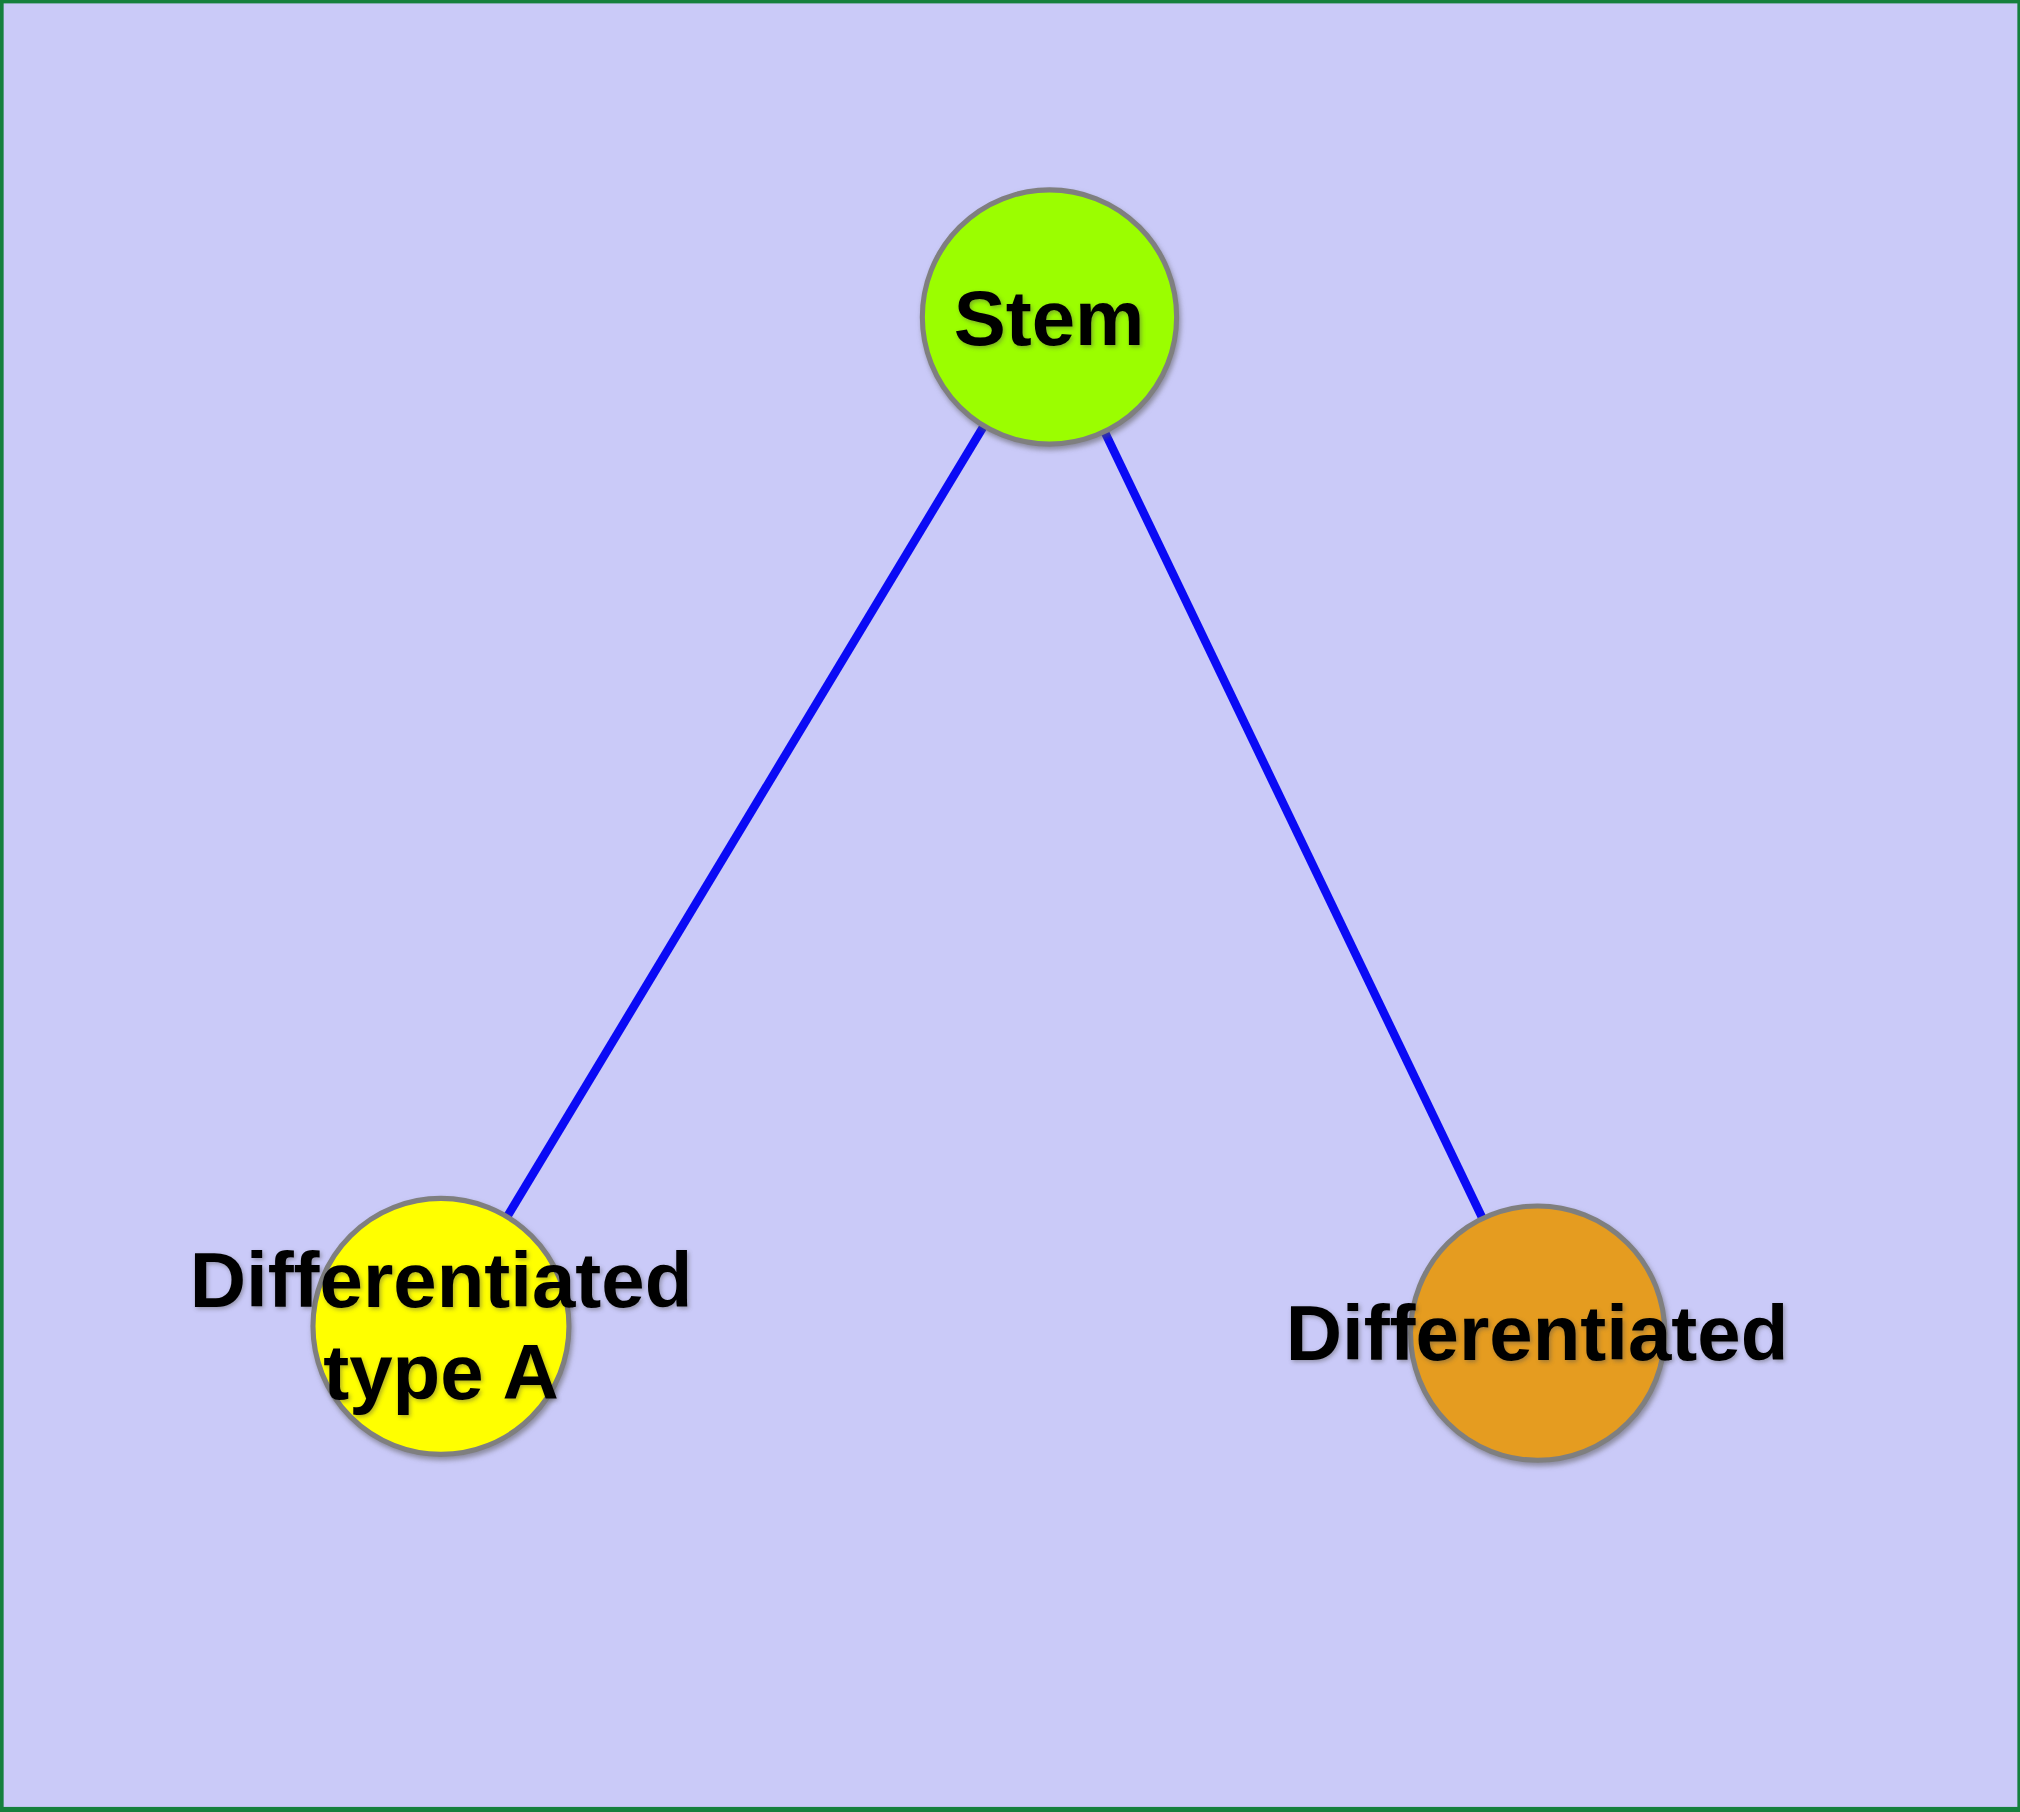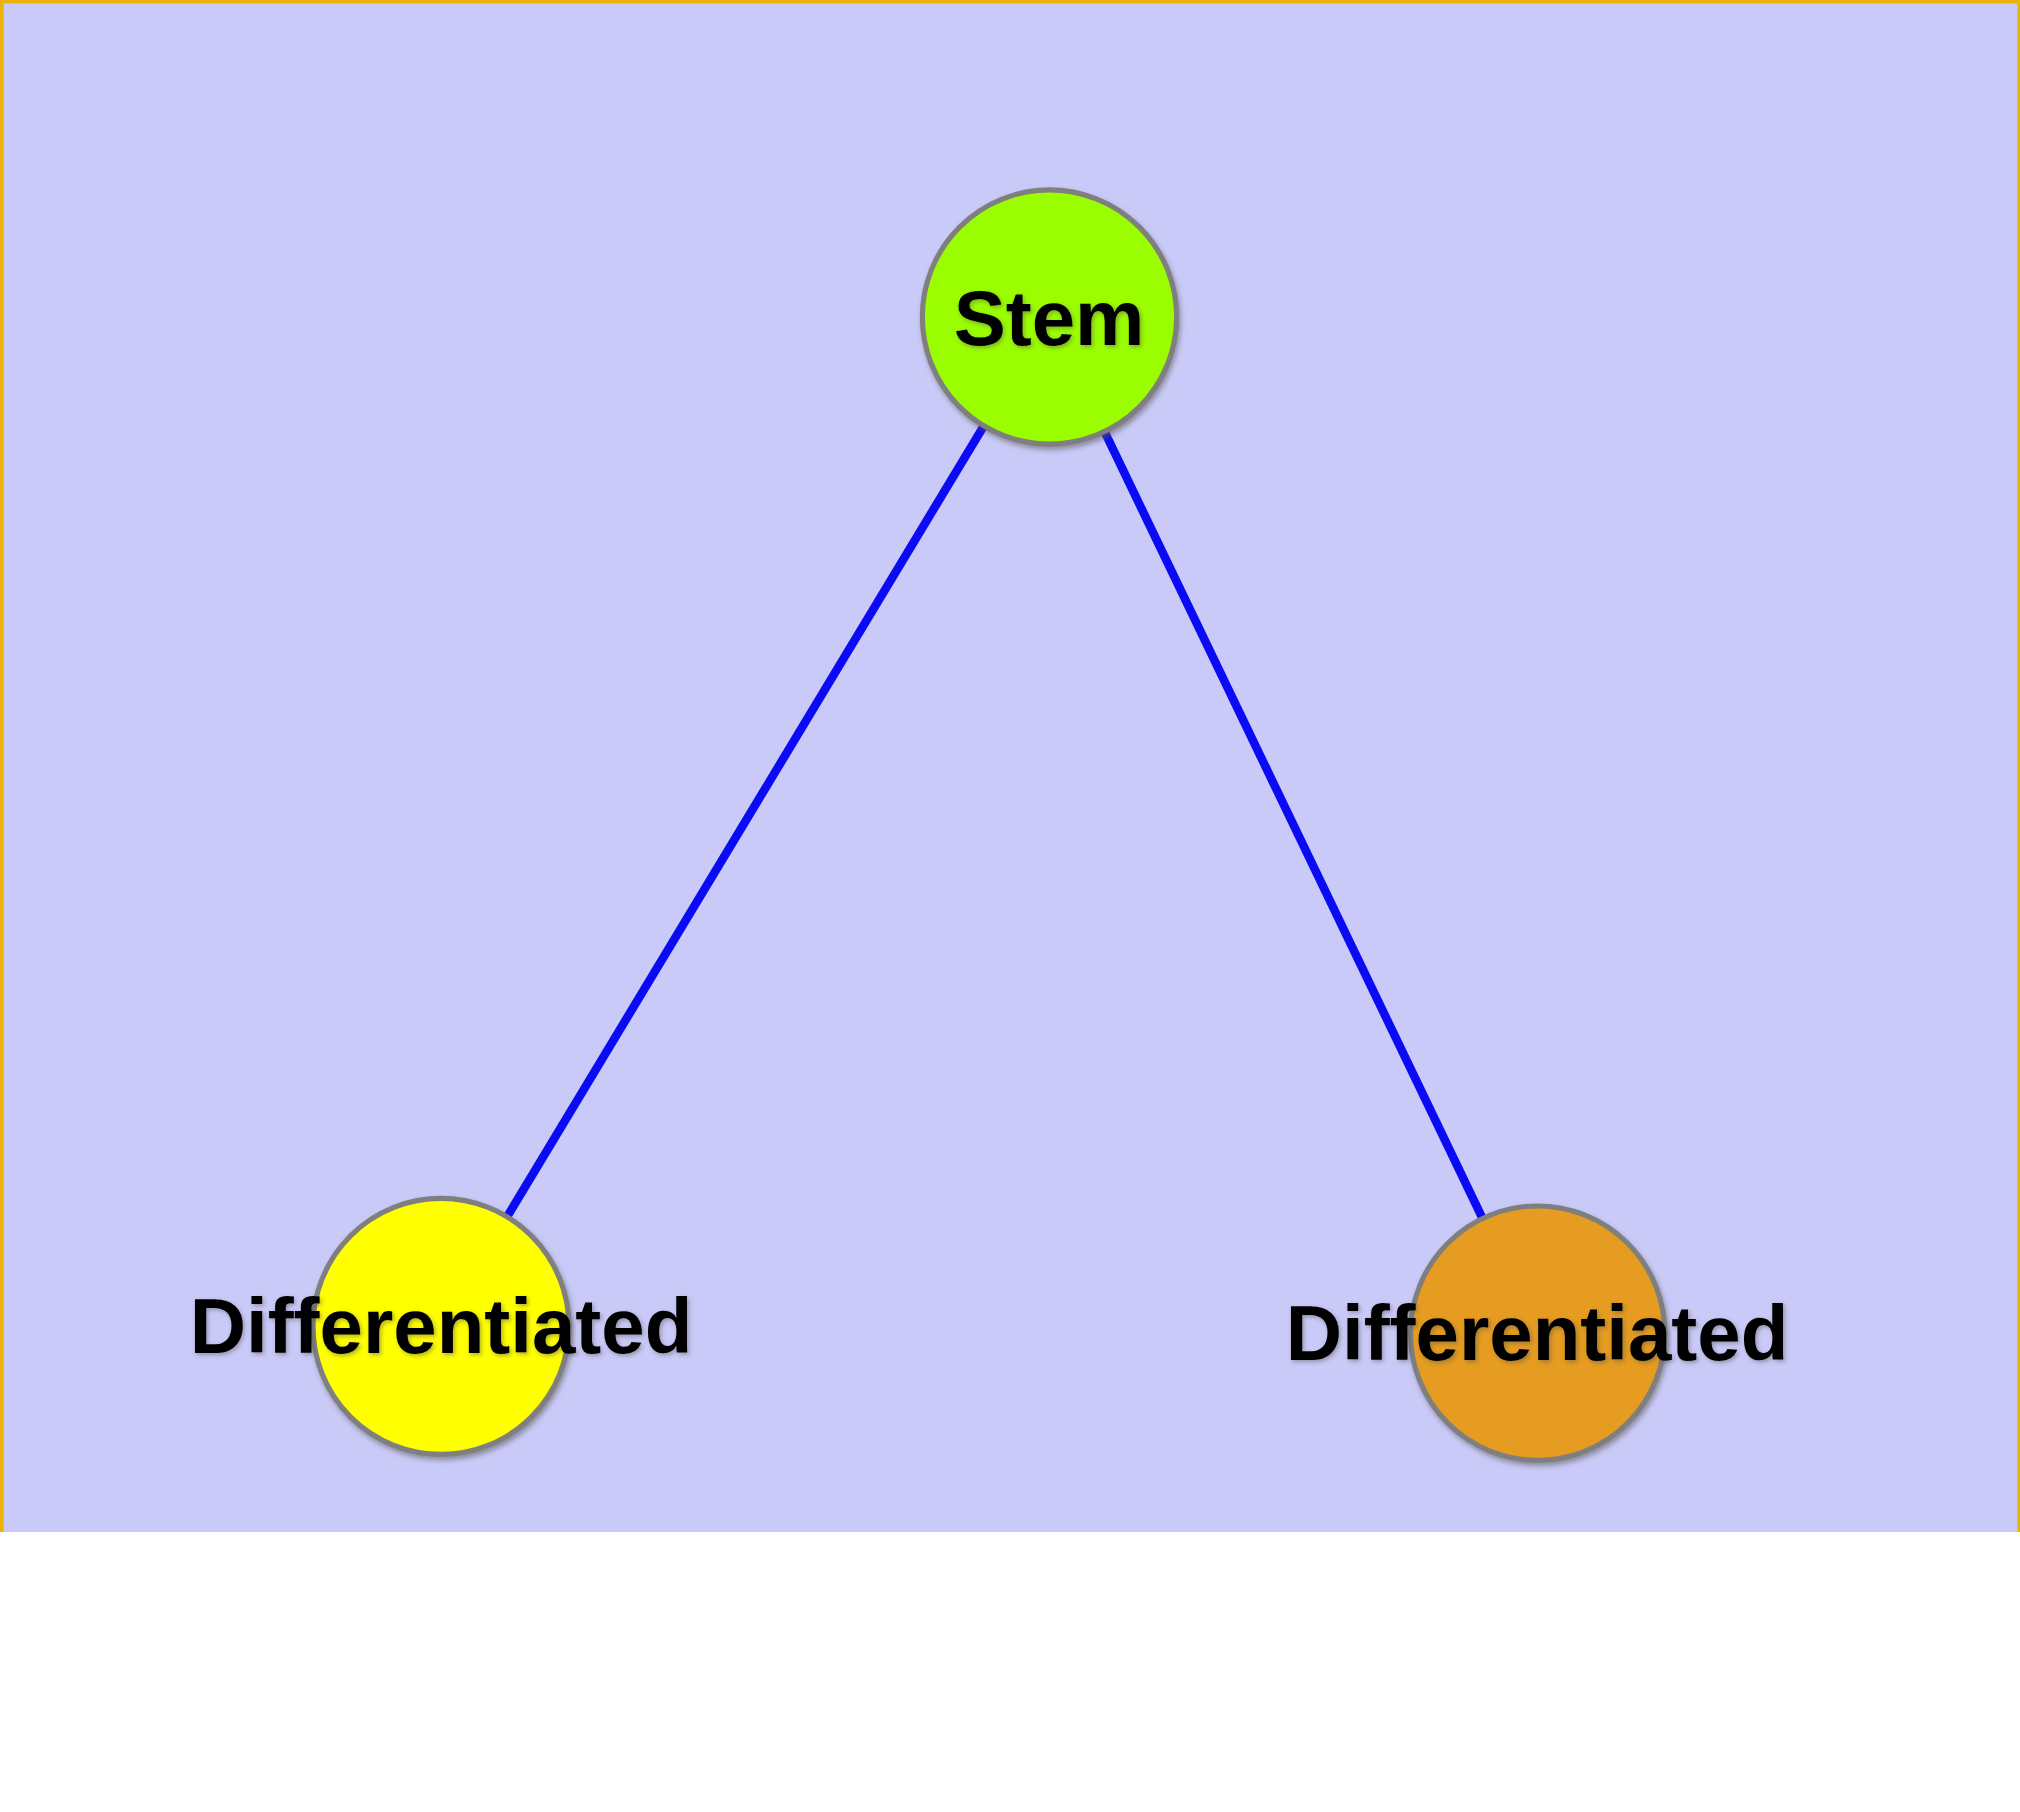--- a/index.html
+++ b/index.html
@@ -9,22 +9,22 @@
   body {
     width: 2021px;
     height: 1812px;
     background: #ffffff;
     font-family: "Liberation Sans", sans-serif;
     overflow: hidden;
   }
   .canvas {
     position: relative;
     width: 2021px;
-    height: 1532px;
-    background: #eab308;
+    height: 1812px;
+    background: #15803d;
     overflow: hidden;
   }
   .canvas svg {
     position: absolute;
     left: 0;
     top: 0;
     display: block;
   }
   .edge {
     stroke-width: 10;
@@ -65,20 +65,21 @@
     <circle class="node" cx="520" cy="1565" r="151" fill="#ffff00" stroke="#7f7f7f"></circle>
     <circle class="node" cx="1814" cy="1573" r="150" fill="#e59c20" stroke="#7f7f7f"></circle>
   </svg>
 
   <div class="node-label" style="left:1049px; top:318px;">
     <span class="ln">Stem</span>
   </div>
 
   <div class="node-label" style="left:441px; top:1326px;">
     <span class="ln">Differentiated</span>
+    <span class="ln">type A</span>
   </div>
 
   <div class="node-label" style="left:1537px; top:1333px;">
     <span class="ln">Differentiated</span>
   </div>
 
 </div>
 
 
 </body></html>

